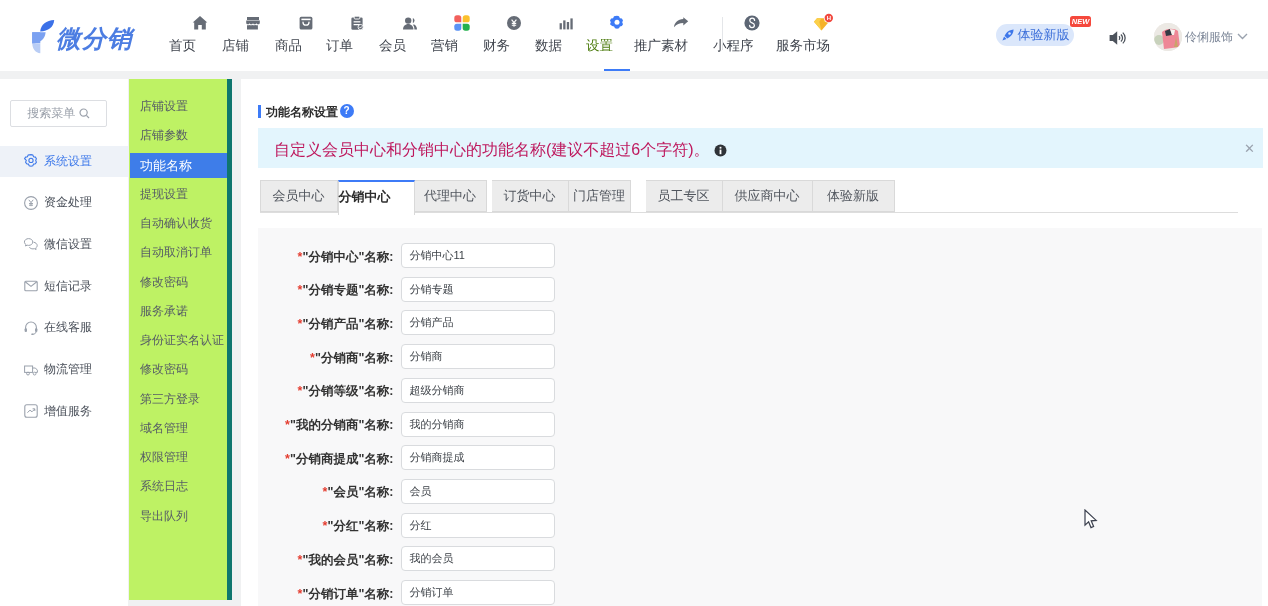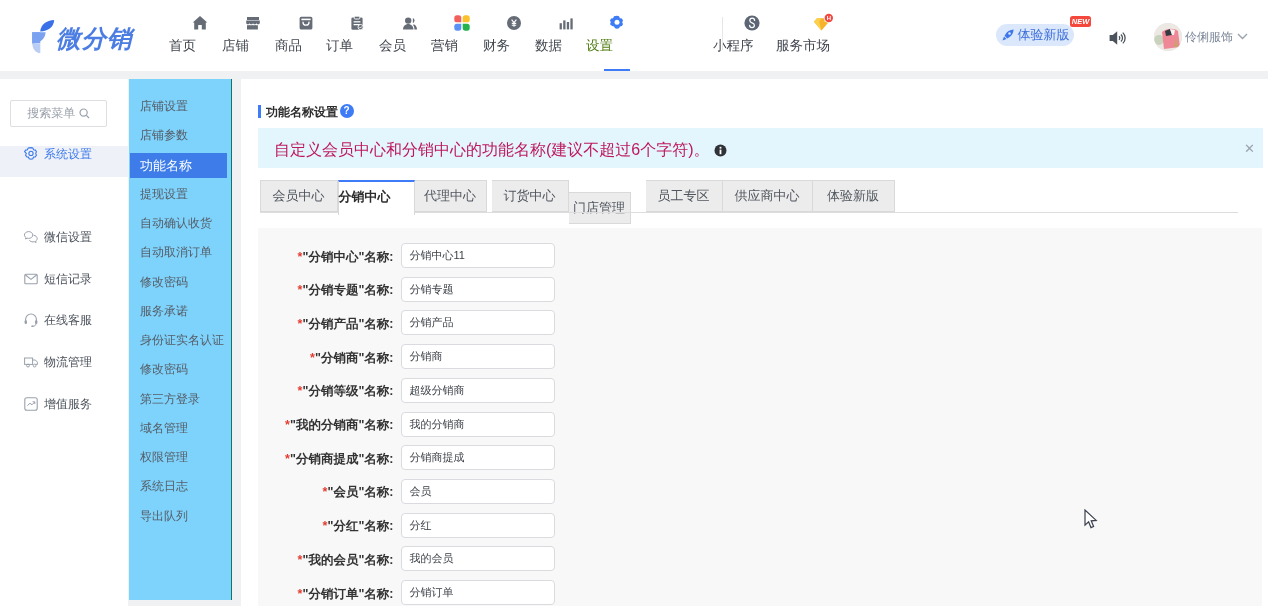--- a/index.html
+++ b/index.html
@@ -3,24 +3,24 @@
 <style>
 *{margin:0;padding:0;box-sizing:border-box}
 html,body{width:1268px;height:606px;overflow:hidden}
 body{background:#f0f1f2;font-family:"Liberation Sans",sans-serif;position:relative}
 #header{position:absolute;left:0;top:0;width:1268px;height:71px;background:#fff}
 .nv{position:absolute;top:14px;text-align:left;color:#40454e}
 .nv .ic{height:18px;display:flex;align-items:center;justify-content:center}
 .nv .lb{font-size:13.5px;margin-top:5px;white-space:nowrap}
 .nv.act{color:#4d7c0f}
 #col1{position:absolute;left:0;top:79px;width:128px;height:527px;background:#fff}
-.m1{position:absolute;left:0;width:128px;height:31px;display:flex;align-items:flex-start;font-size:12px;color:#4a505a}
+.m1{position:absolute;left:0;width:128px;height:31px;display:flex;align-items:center;font-size:12px;color:#4a505a}
 .m1 svg{margin-left:23px;margin-right:5px;flex:none}
 .m1.sel{background:#eef2f8;color:#3c78ea}
-#col2{position:absolute;left:129px;top:79px;width:103px;height:521px;background:#7dd3fc;border-right:1px solid #0f766e}
+#col2{position:absolute;left:129px;top:79px;width:103px;height:521px;background:#bef264;border-right:5px solid #0f766e}
 .m2{position:absolute;left:11px;font-size:12px;color:#565c66;height:29px;line-height:29px;white-space:nowrap}
 #main{position:absolute;left:241px;top:79px;width:1027px;height:527px;background:#fff}
 .tab{position:absolute;top:0;height:32px;background:#ececec;border:1px solid #d9d9d9;border-left:none;color:#51565e;font-size:13px;text-align:center;line-height:30px}
 .tabact{position:absolute;top:0;height:35px;background:#fff;border:1px solid #d9d9d9;border-top:2px solid #3d7bf7;border-bottom:none;font-weight:bold;color:#2d2d2d;font-size:13px;text-align:left;line-height:30px;z-index:2}
 .flabel{position:absolute;font-size:12.5px;font-weight:bold;color:#333;white-space:nowrap;transform:translateX(-100%)}
 .star{color:#e43d30;font-weight:bold}
 .finput{position:absolute;width:154px;height:25px;background:#fff;border:1px solid #d9dbde;border-radius:4px;font-size:11px;color:#3a3f45;line-height:23px;padding-left:8px}
 </style></head><body>
 
 <div id="header">
@@ -117,20 +117,28 @@
       <div class="lb">数据</div>
     </div>
 <div class="nv act" style="left:586px;width:62px">
 <div class="ic">
         <svg width="18" height="18" viewBox="0 0 18 18">
           <path d="M9 1.8l2 .5.9 1.9 2 .4 1.1 1.8-.8 1.9.8 1.9-1.1 1.8-2 .4-.9 1.9-2 .5-2-.5-.9-1.9-2-.4L2 10.2l.8-1.9L2 6.4l1.1-1.8 2-.4.9-1.9z" fill="#3d7bf7"></path>
 <circle cx="9" cy="8.3" r="2.5" fill="#fff"></circle>
         </svg>
       </div>
       <div class="lb">设置</div>
+    </div>
+<div class="nv" style="left:634px;width:94px">
+<div class="ic">
+        <svg width="18" height="18" viewBox="0 0 18 18">
+          <path d="M11.3 3.2l4.9 4.1-4.9 4.1V8.9C7.6 8.9 4.6 10 2 13.2c.4-4.6 3.9-8.3 9.3-8.3z" fill="#666c76"></path>
+        </svg>
+      </div>
+      <div class="lb">推广素材</div>
     </div>
 <div class="nv" style="left:713px;width:78px">
 <div class="ic">
         <svg width="18" height="18" viewBox="0 0 18 18">
           <circle cx="9" cy="9" r="7.6" fill="#5d6674"></circle>
 <path d="M11.6 6.4a2.4 2.4 0 0 0-4.8 0c0 1.5 1.2 2 2.2 2.4 1 .4 2.4.9 2.4 2.5a2.4 2.4 0 0 1-4.8 0" stroke="#fff" stroke-width="1.25" fill="none" stroke-linecap="round"></path>
         </svg>
       </div>
       <div class="lb">小程序</div>
     </div>
@@ -179,20 +187,24 @@
 </div>
 <div id="col1">
 <div style="position:absolute;left:10px;top:21px;width:97px;height:27px;border:1px solid #dcdee2;border-radius:2px;color:#9aa0aa;font-size:12px;display:flex;align-items:center;justify-content:center">搜索菜单&nbsp;<svg width="11" height="11" viewBox="0 0 11 11">
         <circle cx="4.6" cy="4.6" r="3.6" fill="none" stroke="#9aa0aa" stroke-width="1.2"></circle>
         <path d="M7.4 7.4 L10 10" stroke="#9aa0aa" stroke-width="1.2"></path>
       </svg></div>
 <div class="m1 sel" style="top:66.5px"><svg width="16" height="16" viewBox="0 0 16 16">
         <path d="M8 1.6l1.8.4.8 1.7 1.8.4 1 1.6-.7 1.7.7 1.7-1 1.6-1.8.4-.8 1.7-1.8.4-1.8-.4-.8-1.7-1.8-.4-1-1.6.7-1.7L1.6 5.7l1-1.6 1.8-.4.8-1.7z" fill="none" stroke="#3c78ea" stroke-width="1.1"></path>
 <circle cx="8" cy="7.4" r="2.1" fill="none" stroke="#3c78ea" stroke-width="1.1"></circle>
       </svg>系统设置</div>
+<div class="m1" style="top:108.2px"><svg width="16" height="16" viewBox="0 0 16 16">
+        <circle cx="8" cy="8" r="6.4" fill="none" stroke="#9aa1ac" stroke-width="1.1"></circle>
+<path d="M5.8 4.8 L8 7.6 L10.2 4.8 M8 7.6 L8 11.2 M6 8.6h4 M6 10.2h4" stroke="#9aa1ac" stroke-width="1" fill="none"></path>
+      </svg>资金处理</div>
 <div class="m1" style="top:149.9px"><svg width="16" height="16" viewBox="0 0 16 16">
         <path d="M5.6 2.6c2.3 0 4.2 1.5 4.2 3.4S7.9 9.4 5.6 9.4c-.5 0-1-.1-1.4-.2l-1.7.8.4-1.5c-.9-.6-1.5-1.5-1.5-2.5 0-1.9 1.9-3.4 4.2-3.4z" fill="none" stroke="#9aa1ac" stroke-width="1"></path>
 <path d="M10.6 6.2c2 .3 3.6 1.7 3.6 3.3 0 1-.6 1.9-1.5 2.5l.4 1.5-1.7-.8c-.4.1-.9.2-1.4.2-1.6 0-3-.7-3.7-1.7" fill="none" stroke="#9aa1ac" stroke-width="1"></path>
       </svg>微信设置</div>
 <div class="m1" style="top:191.6px"><svg width="16" height="16" viewBox="0 0 16 16">
         <rect x="1.8" y="3.2" width="12.4" height="9.6" rx="1" fill="none" stroke="#9aa1ac" stroke-width="1.1"></rect>
 <path d="M2.2 3.8 L8 8.4 L13.8 3.8" fill="none" stroke="#9aa1ac" stroke-width="1.1"></path>
       </svg>短信记录</div>
 <div class="m1" style="top:233.3px"><svg width="16" height="16" viewBox="0 0 16 16">
         <path d="M2.6 9.2V7.4c0-3 2.4-5.4 5.4-5.4s5.4 2.4 5.4 5.4v1.8" fill="none" stroke="#9aa1ac" stroke-width="1.1"></path>
@@ -239,21 +251,21 @@
           <rect x="5.6" y="2.8" width="1.8" height="1.8" fill="#fff"></rect>
           <rect x="5.6" y="5.6" width="1.8" height="4.6" fill="#fff"></rect>
         </svg></div>
 <div style="position:absolute;left:986px;top:13px;font-size:13px;color:#9aa2ae">✕</div>
 </div>
 <div style="position:absolute;left:0;top:101px;width:1027px;height:33px">
 <div class="tab" style="left:18.5px;width:78px; border-left:1px solid #d9d9d9;">会员中心</div>
 <div class="tabact" style="left:96.5px;width:77px">分销中心</div>
 <div class="tab" style="left:173.5px;width:72px;">代理中心</div>
 <div class="tab" style="left:250.5px;width:77px;">订货中心</div>
-<div class="tab" style="left:327.5px;width:62px;margin-top:12px;">门店管理</div>
+<div class="tab" style="left:327.5px;width:62px;">门店管理</div>
 <div class="tab" style="left:404.5px;width:77px;">员工专区</div>
 <div class="tab" style="left:481.5px;width:90px;">供应商中心</div>
 <div class="tab" style="left:571.5px;width:82px;">体验新版</div>
 <div style="position:absolute;left:18.5px;top:32px;width:978px;height:1px;background:#ddd;z-index:1"></div>
 </div>
 <div style="position:absolute;left:17px;top:149px;width:1004px;height:378px;background:#f8f8f9">
 <div class="flabel" style="left:135.5px;top:20.5px"><span class="star">*</span>"分销中心"名称:</div>
 <div class="finput" style="left:142.5px;top:15.0px">分销中心11</div>
 <div class="flabel" style="left:135.5px;top:54.2px"><span class="star">*</span>"分销专题"名称:</div>
 <div class="finput" style="left:142.5px;top:48.7px">分销专题</div>

